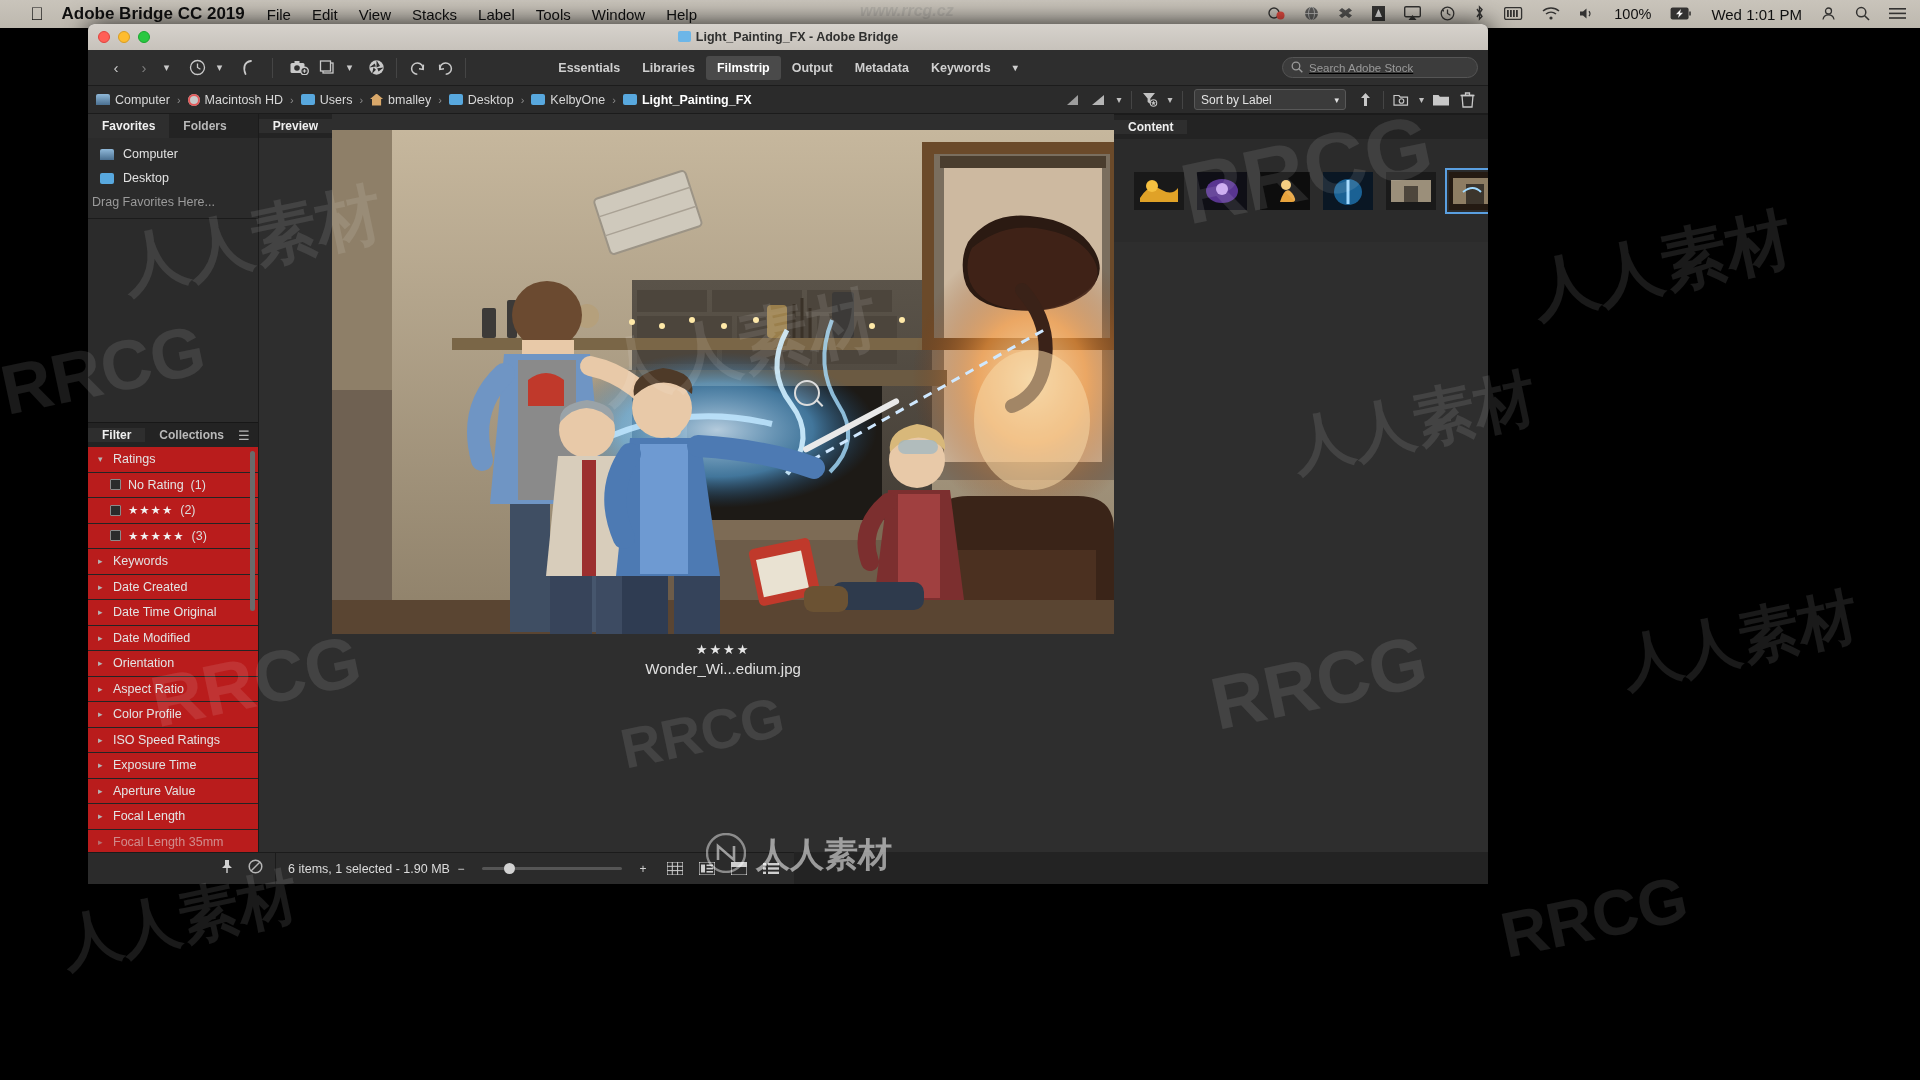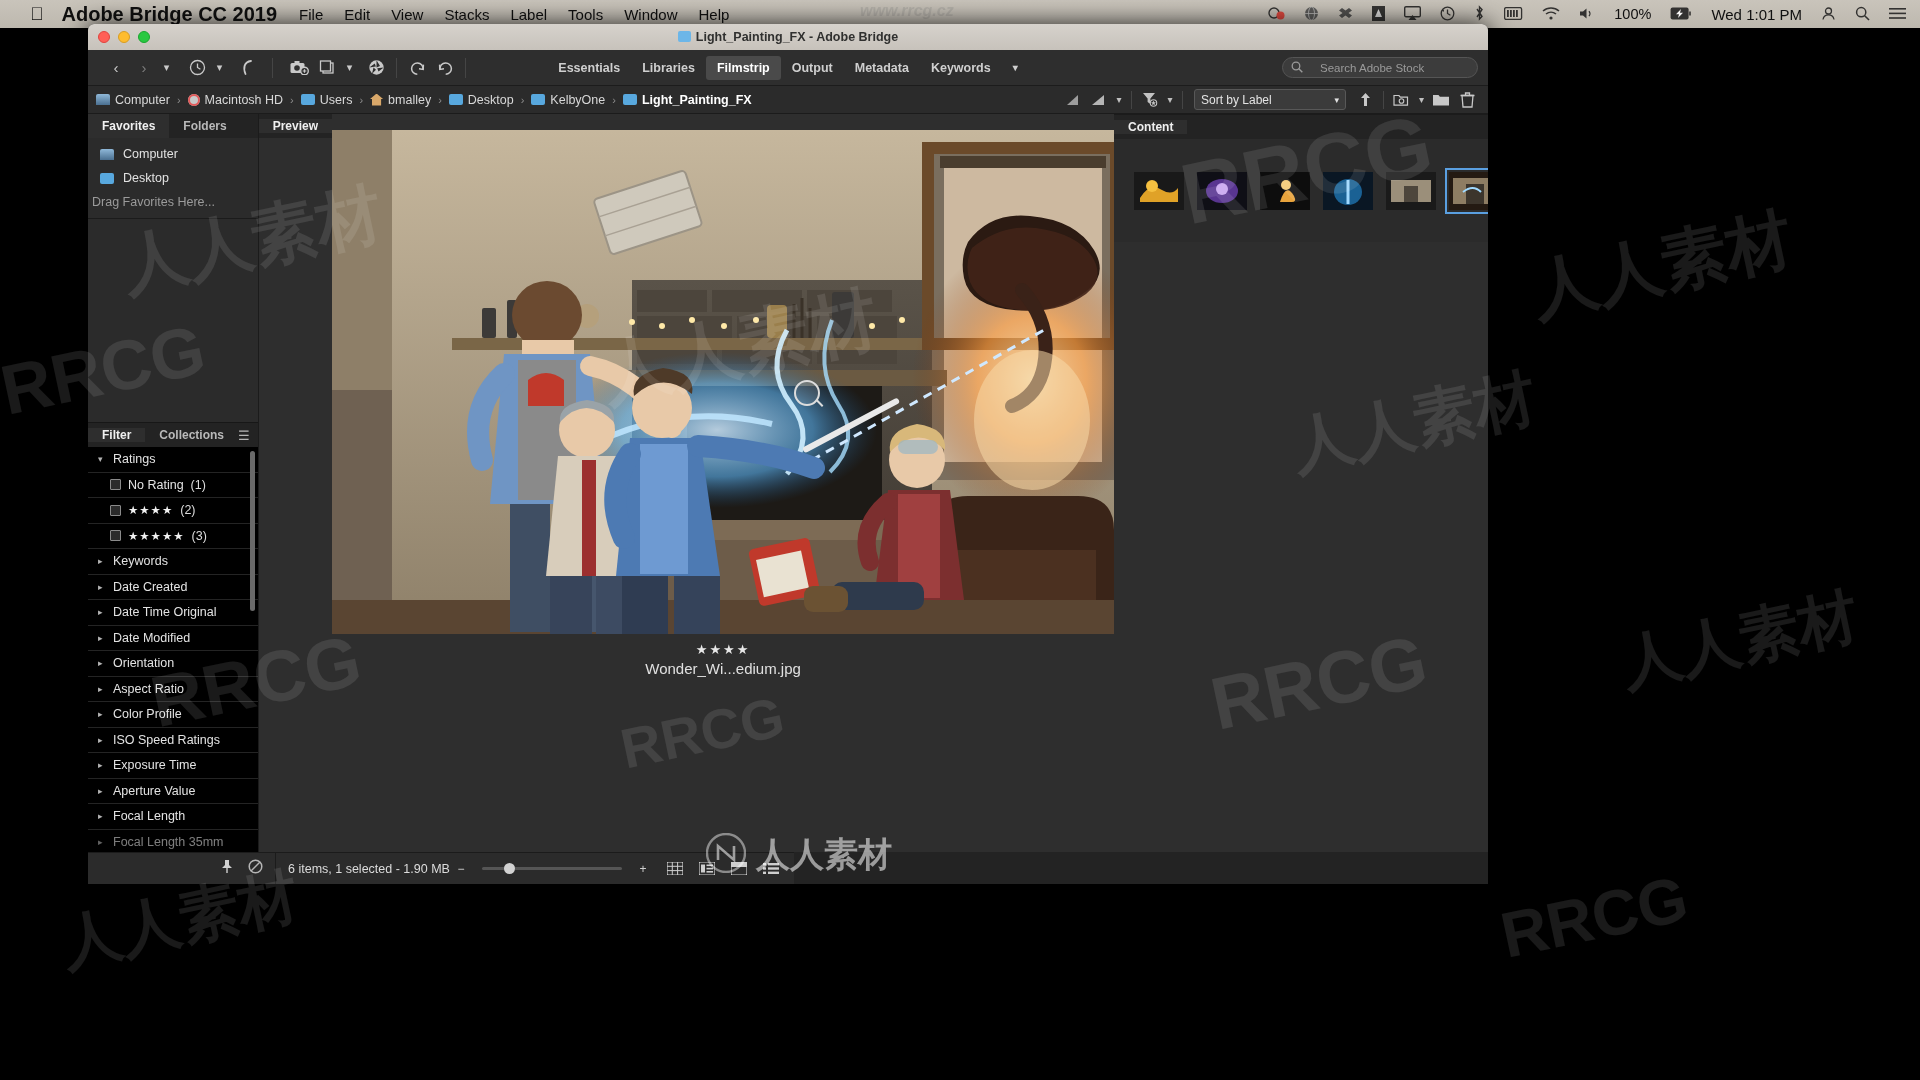--- a/index.html
+++ b/index.html
@@ -8,21 +8,21 @@
 
   
   #desktop{ position:absolute; inset:0; background:#000; }
 
   
   #menubar{ position:absolute; left:0; top:0; width:1920px; height:28px;
     background:linear-gradient(180deg,#c9c4bb 0%,#bdb8ae 100%);
     display:flex; align-items:center; padding:0 14px; color:#101010;
     font-size:15px; }
   #menubar .apple{ font-size:18px; margin:0 18px 0 16px; line-height:0; }
-  #menubar .appname{ font-weight:bold; font-size:20px; margin-right:22px; }
+  #menubar .appname{ font-weight:bold; font-size:17px; margin-right:22px; }
   #menubar .mi{ margin-right:21px; font-size:15px; }
   #menubar .right{ margin-left:auto; display:flex; align-items:center; gap:19px; }
   #menubar .right .ic{ font-size:15px; line-height:1; opacity:.85; }
   #menubar .clock{ font-size:15px; }
   #menubar .pct{ font-size:14.5px; }
 
   
   #win{ position:absolute; left:88px; top:24px; width:1400px; height:860px;
     background:#232323; border-radius:6px 6px 0 0; overflow:hidden;
     box-shadow:0 0 24px rgba(0,0,0,.8); }
@@ -48,21 +48,21 @@
     color:#c9c9c9; font-size:15px; }
   .tbtn.sm{ width:17px; font-size:11px; }
   .tsep{ width:1px; height:20px; background:#454545; margin:0 6px; }
   #wsbar{ position:absolute; left:0; right:0; display:flex; justify-content:center;
     align-items:center; gap:0; pointer-events:none; }
   .ws{ font-size:12.5px; color:#cfcfcf; font-weight:bold; padding:5px 11px;
     border-radius:3px; pointer-events:auto; }
   .ws.active{ background:#4a4a4a; color:#fff; }
   #stocksearch{ position:absolute; right:10px; width:196px; height:21px;
     background:#3c3c3c; border:1px solid #555; border-radius:11px;
-    display:flex; align-items:center; padding:0 8px; gap:17px; }
+    display:flex; align-items:center; padding:0 8px; gap:6px;text-decoration:underline; }
   #stocksearch .lbl{ font-size:11.5px; color:#9a9a9a; }
 
   
   #crumbbar{ height:28px; background:#2b2b2b; display:flex; align-items:center;
     padding:0 8px; border-bottom:1px solid #1b1b1b; position:relative; }
   .crumb{ display:flex; align-items:center; gap:5px; font-size:12.5px; color:#d8d8d8; }
   .crumb.last{ font-weight:bold; color:#fff; }
   .sep{ color:#8d8d8d; margin:0 7px; font-size:11px; }
   .fico{ width:14px;height:11px;border-radius:2px;background:#58a8de; display:inline-block;}
   .fico.mon{ background:linear-gradient(180deg,#8fb8d8,#4a6f90); border-radius:2px 2px 0 0;}
@@ -87,21 +87,21 @@
   .tab{ font-size:12px; font-weight:bold; color:#b9b9b9; padding:0 14px;
     display:flex;align-items:center; }
   .tab.active{ background:#2e2e2e; color:#f0f0f0; }
   .tabs .spacer{ flex:1; background:#232323; }
   .fav-list{ padding:4px 0; }
   .fav{ display:flex;align-items:center;gap:9px; padding:5px 12px; font-size:12.5px;
     color:#e2e2e2; }
   .fav.muted{ color:#9b9b9b; padding-left:4px; }
   .leftsplit{ flex:1; background:#2b2b2b; border-top:1px solid #1b1b1b;}
   #filterpanel{ display:flex; flex-direction:column; height:430px;
-    background:#000000; border-top:1px solid #171717; position:relative; }
+    background:#b91c1c; border-top:1px solid #171717; position:relative; }
   .tabs2{ display:flex; height:24px; background:#232323; align-items:center; }
   .hamb{ margin-left:auto; padding-right:8px; color:#b5b5b5; font-size:13px; }
   .flist{ overflow:hidden; position:relative; flex:1; }
   .frow{ display:flex;align-items:center; gap:7px; height:25.5px; padding:0 10px;
     font-size:12.5px; color:#e3e3e3; border-bottom:1px solid #242424; }
   .chev{ font-size:9px; color:#b5b5b5; width:8px; display:inline-block;}
   .cbx{ width:11px;height:11px;border:1px solid #8a8a8a; background:#2b2b2b;
     display:inline-block; border-radius:1px; }
   .stars{ letter-spacing:1px; color:#f2f2f2; font-size:11.5px; }
   .cnt{ color:#dcdcdc; }

